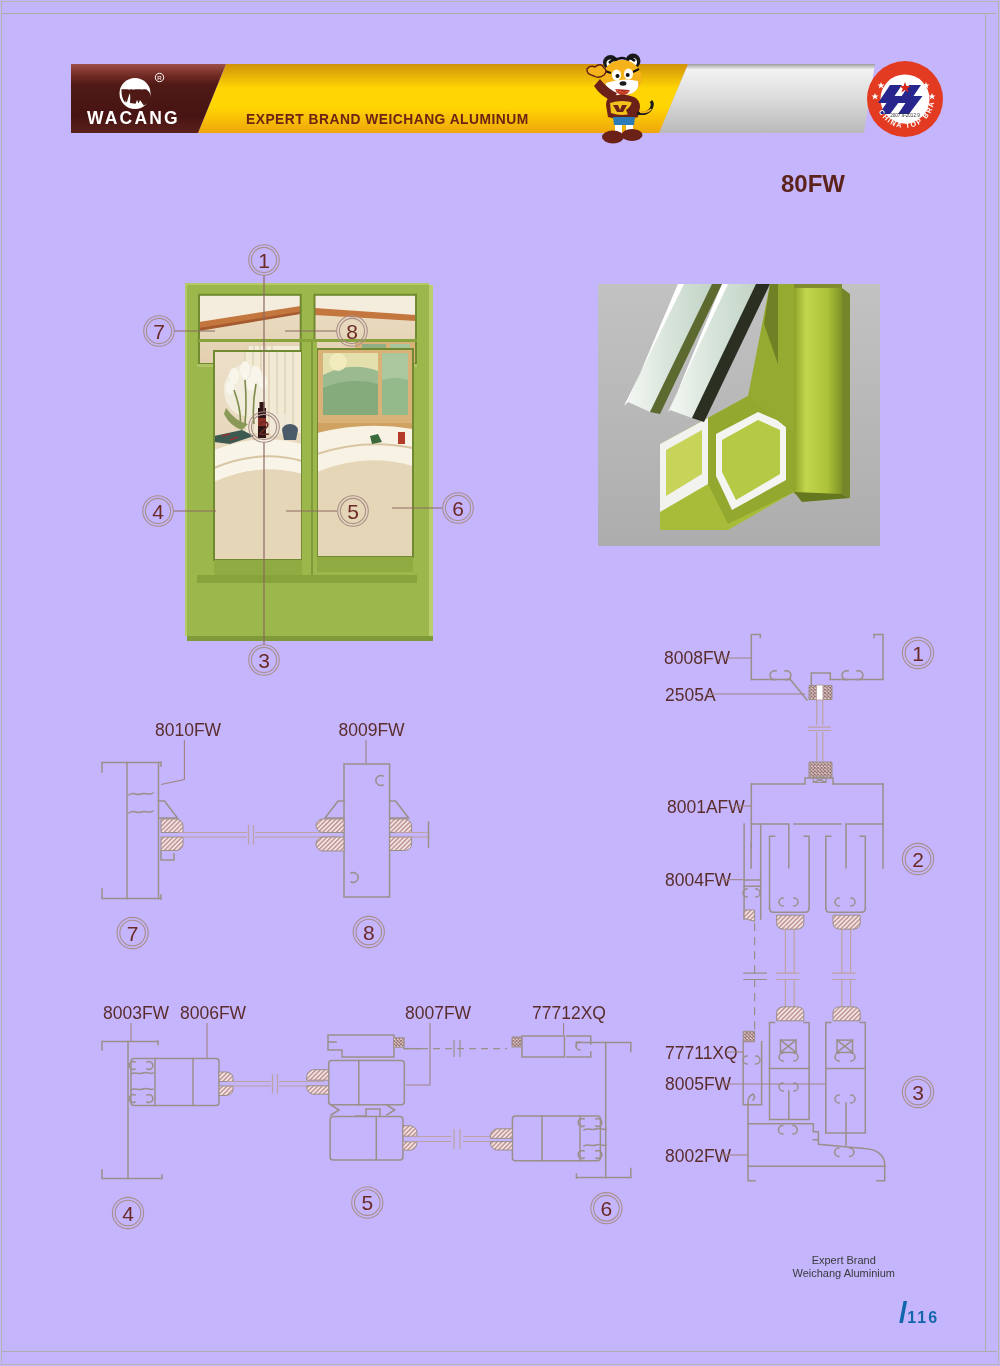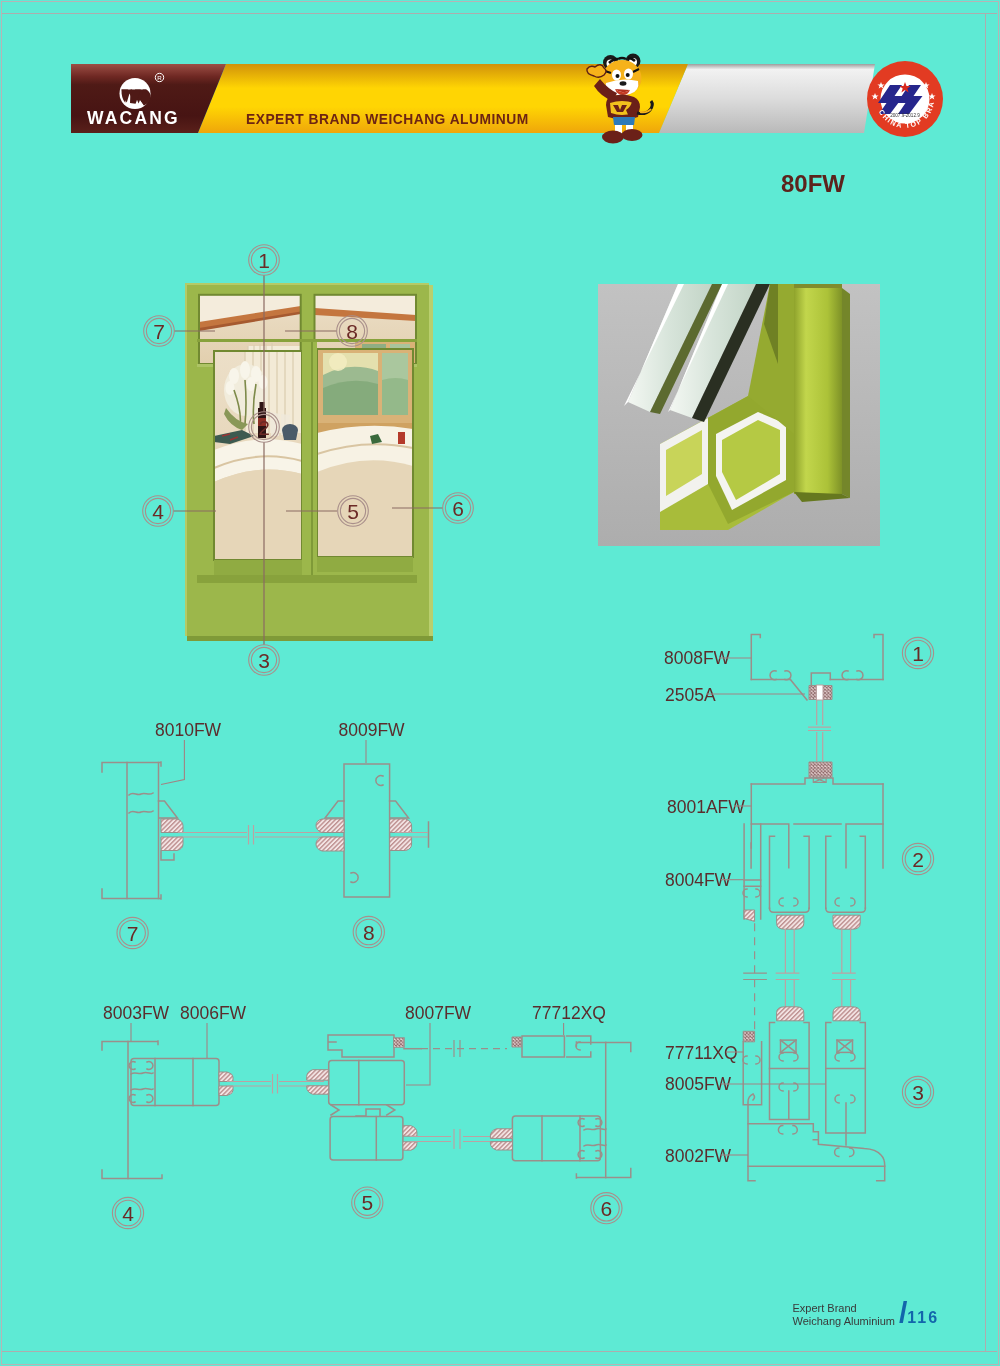--- a/index.html
+++ b/index.html
@@ -1,15 +1,15 @@
 <!DOCTYPE html>
 <html><head><meta charset="utf-8">
 <style>
 html,body{margin:0;padding:0;background:#fff;}
-#page{position:relative;width:1000px;height:1366px;background:#5eead4;overflow:hidden;
+#page{position:relative;width:1000px;height:1366px;background:#c4b5fd;overflow:hidden;
   font-family:"Liberation Sans",sans-serif;}
 .abs{position:absolute;}
 </style></head>
 <body>
 <div id="page">
 
 <div class="abs" style="left:1px;top:1px;width:996px;height:1362px;border:1px solid #b5b5b5;"></div>
 
 <div class="abs" style="left:2px;top:13px;width:995px;height:1px;background:#adadad;"></div>
 
@@ -576,16 +576,16 @@
 <circle cx="263" cy="467" r="15.6"></circle>
         <circle cx="263" cy="467" r="12.8"></circle>
 </g>
 <g font-family="Liberation Sans" font-size="21" fill="#6b2a26" text-anchor="middle">
 <text x="263" y="35.5">1</text>
         <text x="263" y="241.5">2</text>
         <text x="263" y="474.5">3</text>
 </g>
 </svg>
 
-<div class="abs" style="right:105px;top:1302px;text-align:left;font-size:11px;color:#3a3a3a;line-height:1.15;">Expert Brand<br>Weichang Aluminium</div>
+<div class="abs" style="right:105px;top:1254px;text-align:center;font-size:11px;color:#3a3a3a;line-height:1.15;">Expert Brand<br>Weichang Aluminium</div>
 <div class="abs" style="left:899px;top:1296px;color:#1266ab;font-weight:bold;"><span style="font-size:30px;">/</span><span style="font-size:16px;letter-spacing:2px;">116</span></div>
 
 </div>
 
 </body></html>

